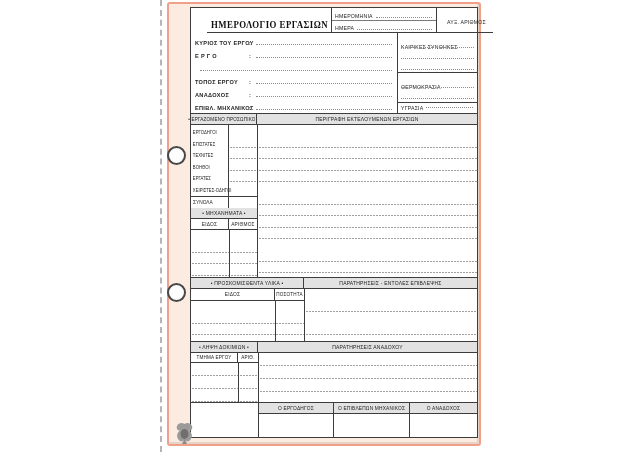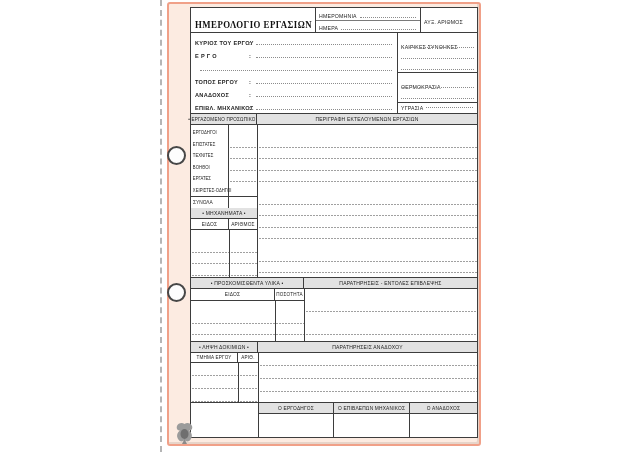--- a/index.html
+++ b/index.html
@@ -21,22 +21,22 @@
 
   .form { position:absolute; left:190px; top:7px; width:288px; height:431px;
           background:#fff; border:1px solid var(--form_line,#3d3d3d); }
   .form > div { position:absolute; }
 
   .lbl-xs { font-size:5.2px; letter-spacing:.2px; white-space:nowrap; }
   .dots { flex:1 1 auto; border-bottom:1px dotted #8c8c8c; margin:0 2px 1px 3px; height:1px; }
   .dotline { position:absolute; left:3px; right:3px; border-bottom:1px dotted #8c8c8c; }
 
   
-  .header-band { left:0; top:0; width:286px; height:25px;
-                 border-bottom:1px solid var(--form_line,#3d3d3d); display:flex; }
+  .header-band { left:16px; top:0; width:286px; height:25px;
+                 border-bottom:1px solid var(--form_line,#3d3d3d); display:flex;text-align:center; }
   .title-cell { width:124px; position:relative; }
   .title { position:absolute; left:4px; bottom:2px; white-space:nowrap;
            font-family:"Liberation Serif", serif; font-weight:700; font-size:11px;
            letter-spacing:.6px; transform:scaleX(.8); transform-origin:left bottom; color:#101010; }
   .date-cell { width:106px; border-left:1px solid var(--form_line,#3d3d3d);
                border-right:1px solid var(--form_line,#3d3d3d);
                display:flex; flex-direction:column; }
   .date-row { flex:1; display:flex; align-items:flex-end; padding:0 2px 1px 3px; }
   .date-row.first { border-bottom:1px solid #7a7a7a; }
   .serial-cell { flex:1; padding:2px 0 0 3px; }

